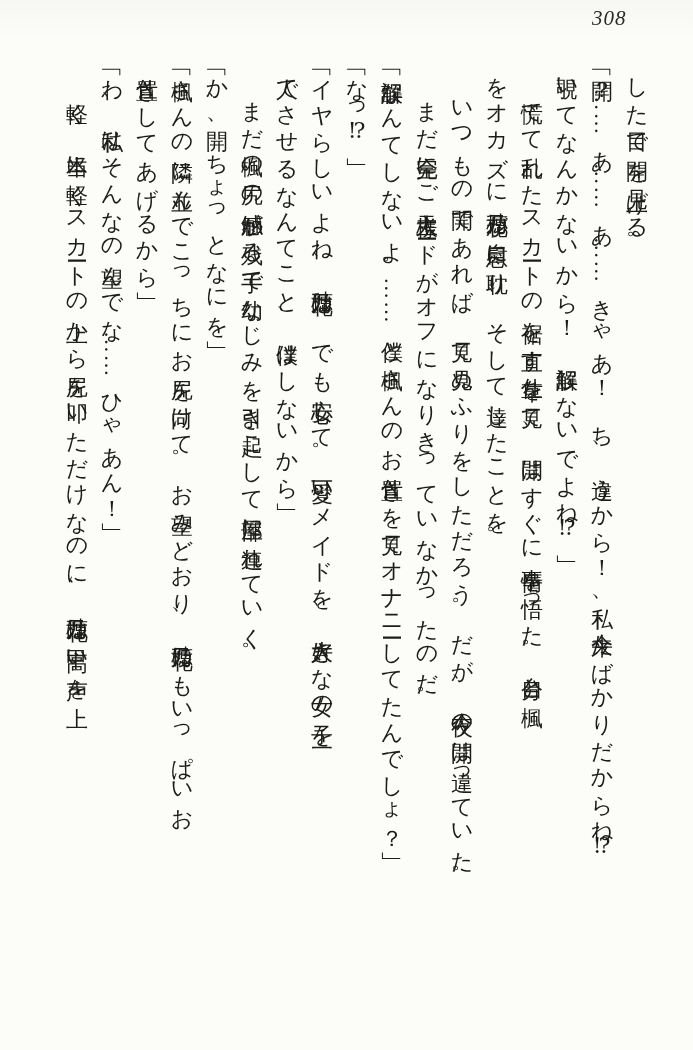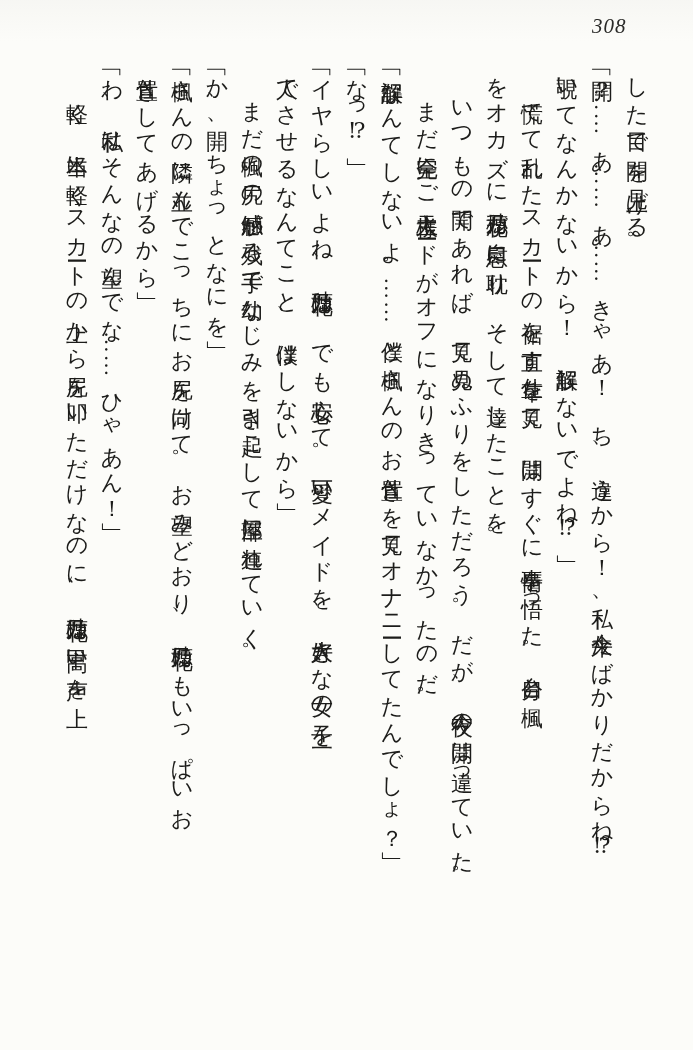--- a/index.html
+++ b/index.html
@@ -17,21 +17,21 @@
   .page {
     position: absolute;
     inset: 0;
     background:
       radial-gradient(ellipse 120% 110% at 55% 45%, rgba(255,255,255,0) 70%, rgba(190,190,185,0.18) 100%),
       linear-gradient(180deg, rgba(200,200,195,0.10) 0%, rgba(255,255,255,0) 4%),
       #fcfcf9;
   }
   .page-number {
     position: absolute;
-    top: 14px;
+    top: 6px;
     left: 592px;
     font-style: italic;
     font-size: 21px;
     letter-spacing: 1px;
     color: #2a2a28;
   }
   .text-block {
     position: absolute;
     top: 62px;
     right: 38px;

